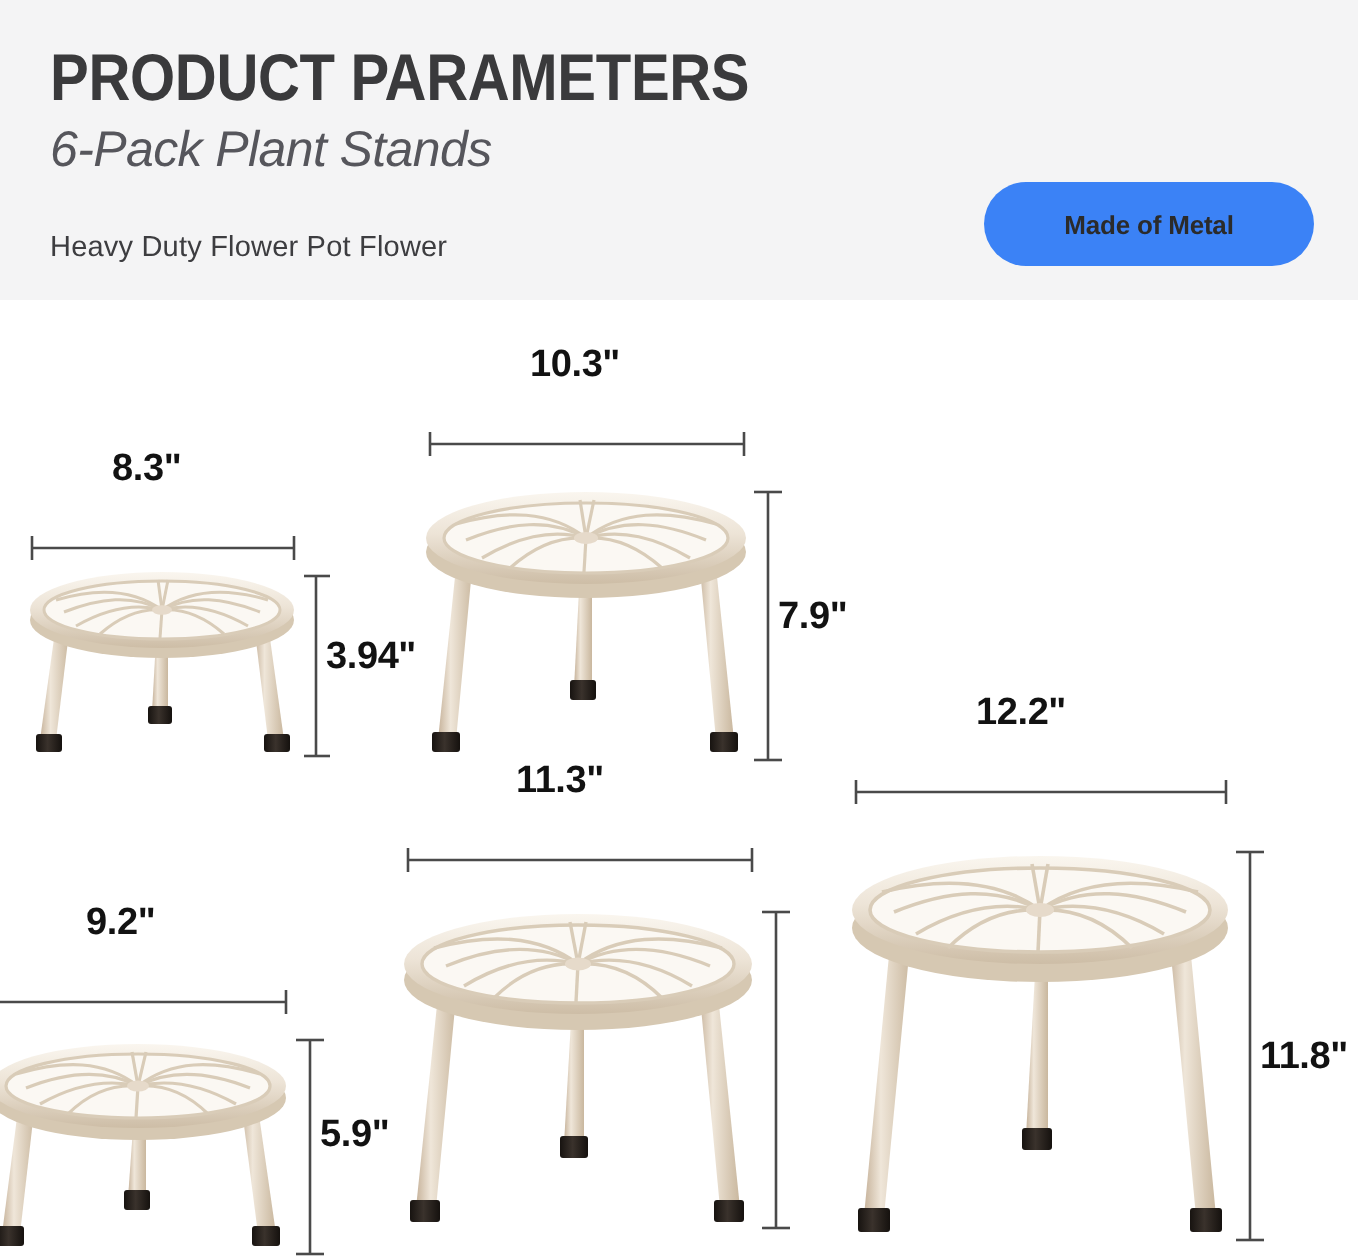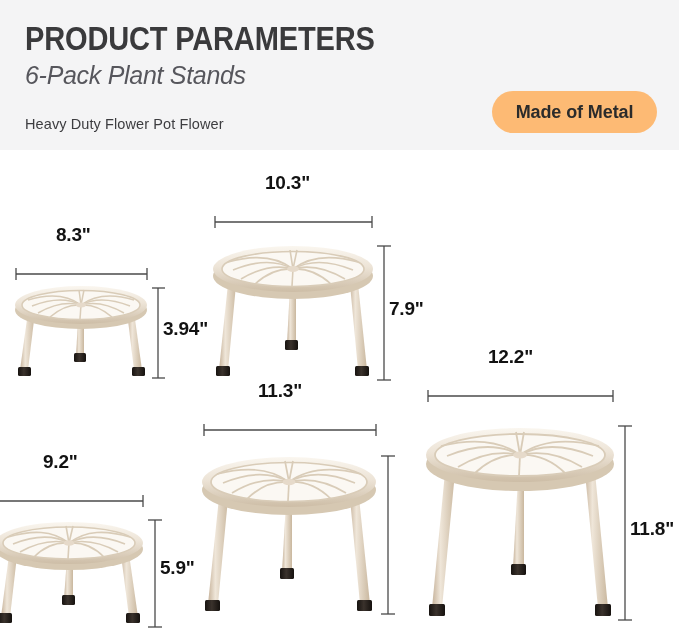--- a/index.html
+++ b/index.html
@@ -41,23 +41,23 @@
     position: absolute; left: 25px; top: 116px;
     font-size: 14.5px;
     color: #3d3d40;
     letter-spacing: 0.1px;
     white-space: nowrap;
   }
   .badge {
     position: absolute; left: 492px; top: 91px;
     width: 165px; height: 42px;
     border-radius: 21px;
-    background: #fdba74;
+    background: #3b82f6;
     display: flex; align-items: center; justify-content: center;
-    font-size: 18px;
+    font-size: 13px;
     font-weight: 700;
     color: #2b2b2b;
     letter-spacing: -0.1px;
   }
 
   
   .canvas { position: absolute; left: 0; top: 150px; width: 679px; height: 480px; background: #fff; }
   .stand { position: absolute; }
   .stand svg { display: block; overflow: visible; }
 

